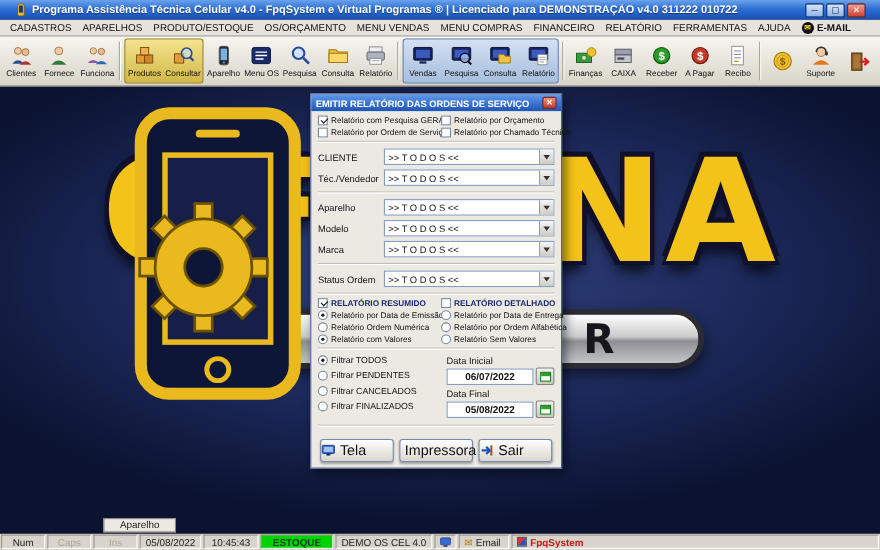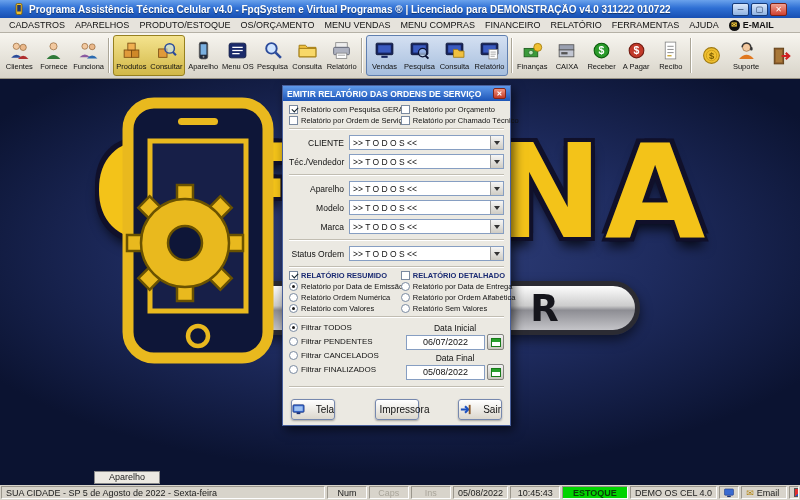--- a/index.html
+++ b/index.html
@@ -44,35 +44,35 @@
   .dlg-body{flex:1;padding:4px 6px 5px;display:flex;flex-direction:column;font-size:8.5px;color:#111;}
   .etch{height:2px;border-top:1px solid #c1bdb2;border-bottom:1px solid #fff;margin:3px 0;}
   .cb-grid{display:grid;grid-template-columns:52% 48%;row-gap:2px;font-size:7.5px;}
   .cb,.rb{display:flex;align-items:center;gap:3px;white-space:nowrap;cursor:default;}
   .box{width:9px;height:9px;flex:0 0 auto;background:#fff;border:1px solid #7a8aa0;position:relative;}
   .box.on::after{content:"";position:absolute;left:1.5px;top:1px;width:5px;height:3px;border-left:1.6px solid #10202a;border-bottom:1.6px solid #10202a;transform:rotate(-45deg);}
   .dot{width:9px;height:9px;border-radius:50%;flex:0 0 auto;background:#fff;border:1px solid #7a8aa0;position:relative;}
   .dot.on::after{content:"";position:absolute;inset:2px;border-radius:50%;background:#1d1d1d;}
   .strong{font-weight:bold;color:#1a2a72;}
   .selrow{display:flex;align-items:center;margin:2px 0;}
-  .sel-label{width:60px;text-align:right;padding-right:5px;white-space:nowrap;}
+  .sel-label{width:60px;padding-right:5px;white-space:nowrap;}
   .combo{flex:1;height:15px;background:#fff;border:1px solid #869ec2;display:flex;align-items:center;padding-left:3px;font-size:8.5px;cursor:default;}
   .combo-btn{margin-left:auto;width:13px;height:13px;background:linear-gradient(#f6f6f6,#cfccc4);border-left:1px solid #9d9d9d;display:flex;align-items:center;justify-content:center;}
   .arrow-down{width:0;height:0;border-left:3px solid transparent;border-right:3px solid transparent;border-top:4px solid #333;}
   .radio-grid{display:grid;grid-template-columns:52% 48%;row-gap:2px;font-size:7.5px;margin-top:2px;}
-  .filters{display:flex;margin-top:2px;text-align:center;}
+  .filters{display:flex;margin-top:2px;}
   .fcol{flex:1;display:flex;flex-direction:column;gap:5px;font-size:8px;}
   .dcol{width:98px;display:flex;flex-direction:column;font-size:8.5px;}
   .dfield{display:flex;align-items:center;margin:1px 0 3px;}
-  .dinput{flex:1;height:15px;background:#fff;border:1px solid #869ec2;font-weight:normal;font-size:9px;display:flex;align-items:center;justify-content:center;cursor:default;}
+  .dinput{flex:1;height:15px;background:#fff;border:1px solid #869ec2;font-weight:bold;font-size:9px;display:flex;align-items:center;justify-content:center;cursor:default;}
   .calbtn{width:17px;height:16px;margin-left:2px;background:linear-gradient(#f2f2f2,#c9c7bf);border:1px solid #84847f;border-radius:2px;display:flex;align-items:center;justify-content:center;cursor:default;}
   .cal{width:10px;height:9px;background:#fff;border:1px solid #187a18;position:relative;}
   .cal::before{content:"";position:absolute;top:0;left:0;right:0;height:3px;background:#27a02c;}
   .btnrow{display:flex;justify-content:space-between;margin-top:auto;padding:0 2px;}
-  .dbtn{width:44px;height:21px;background:linear-gradient(#ffffff,#dbd7cd);border:1px solid #7688ae;border-radius:3px;display:flex;align-items:center;justify-content:space-between;gap:4px;font-size:10px;color:#111;box-shadow:0 1px 2px rgba(0,0,0,.3);cursor:default;}
+  .dbtn{width:67px;height:21px;background:linear-gradient(#ffffff,#dbd7cd);border:1px solid #7688ae;border-radius:3px;display:flex;align-items:center;justify-content:flex-start;gap:4px;font-size:13px;color:#111;box-shadow:0 1px 2px rgba(0,0,0,.3);cursor:default;}
   .dbtn svg{width:13px;height:13px;}
 
   
   .statusbar{height:15px;flex:0 0 auto;background:#d8d4cb;display:flex;align-items:stretch;font-size:9px;padding:1px;gap:2px;color:#222;}
   .sb-panel{border:1px solid;border-color:#9a968c #fdfdfd #fdfdfd #9a968c;display:flex;align-items:center;padding:0 4px;white-space:nowrap;overflow:hidden;}
   .sb-loc{width:326px;}
   .sb-key{width:40px;justify-content:center;}
   .sb-key.off{color:#a9a59a;}
   .sb-date{width:56px;justify-content:center;}
   .sb-time{width:50px;justify-content:center;}
@@ -535,21 +535,20 @@
           </div>
         </div>
 
       </div>
     </div>
 
     <div class="floating-label">Aparelho</div>
   </div>
 
   <div class="statusbar">
-    <span class="sb-panel sb-loc">SUA CIDADE - SP  5 de Agosto de 2022 - Sexta-feira</span>
     <span class="sb-panel sb-key">Num</span>
     <span class="sb-panel sb-key off">Caps</span>
     <span class="sb-panel sb-key off">Ins</span>
     <span class="sb-panel sb-date">05/08/2022</span>
     <span class="sb-panel sb-time">10:45:43</span>
     <span class="sb-panel sb-user">ESTOQUE</span>
     <span class="sb-panel sb-prod">DEMO OS CEL 4.0</span>
     <span class="sb-panel sb-ico">
       <svg width="11" height="10" viewBox="0 0 11 10">
           <rect x="0.5" y="0.5" width="10" height="7" rx="1" fill="#3a6ad0" stroke="#16307a" stroke-width=".6"></rect>

